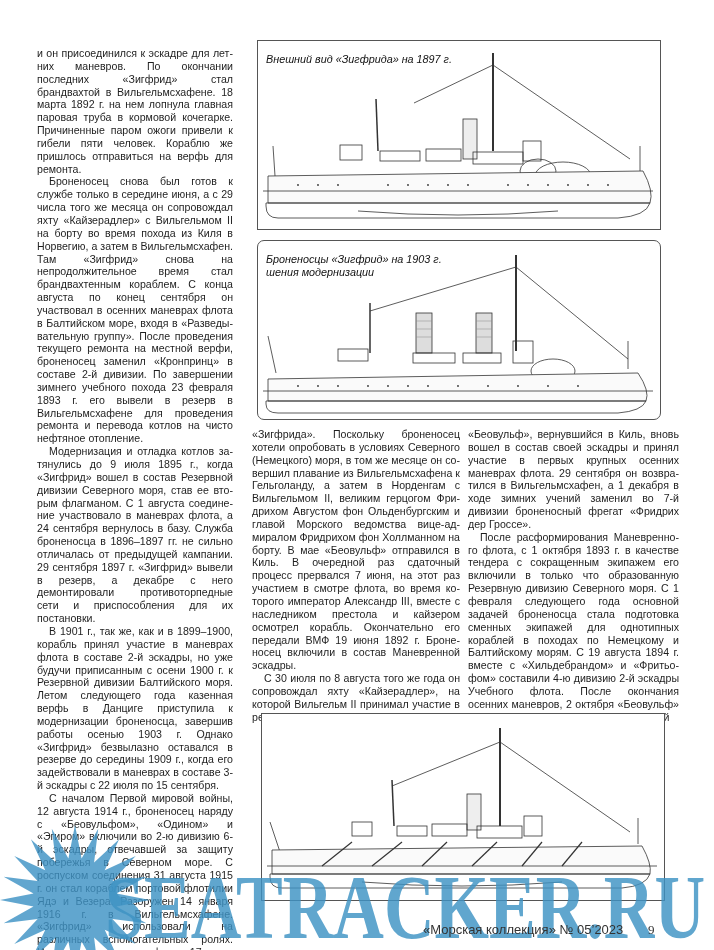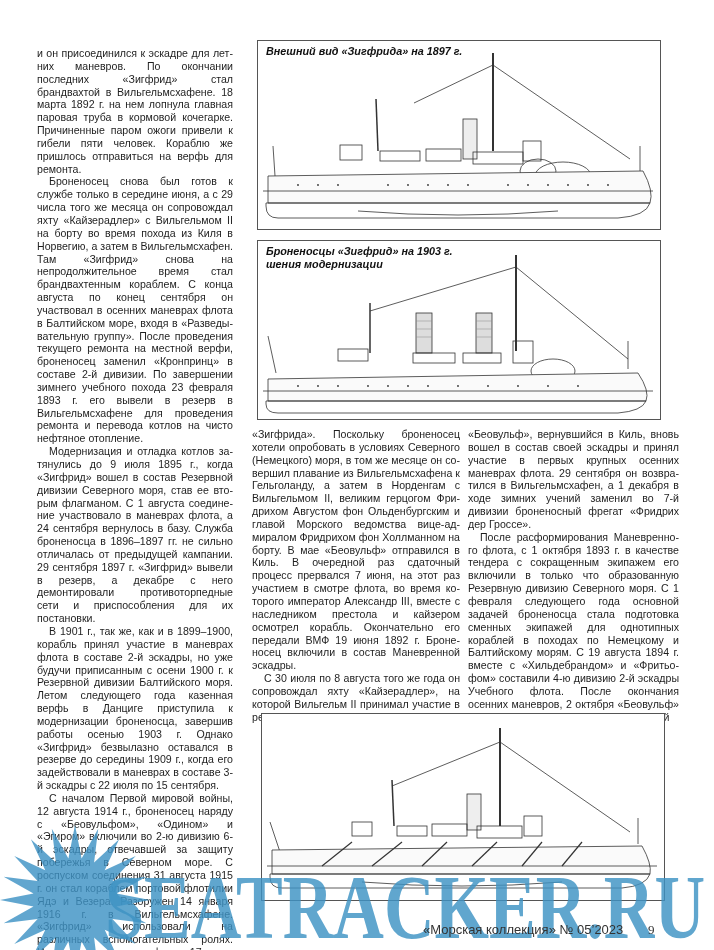--- a/index.html
+++ b/index.html
@@ -20,25 +20,25 @@
   #col2 { left: 252px; top: 428px; width: 208px; }
   #col3 { left: 468px; top: 428px; width: 211px; }
 
   .frame {
     position: absolute;
     border: 1px solid #555;
     background: #ffffff;
     overflow: hidden;
   }
   #fig1 { left: 257px; top: 40px; width: 402px; height: 188px; }
-  #fig2 { left: 257px; top: 240px; width: 402px; height: 178px; }
+  #fig2 { left: 257px; top: 240px; width: 402px; height: 178px; border-radius: 7px; }
   #fig3 { left: 261px; top: 713px; width: 402px; height: 186px; }
   .caption {
-    position: absolute; left: 8px; top: 4px;
-    font-weight: bold; font-style: italic;
+    position: absolute; left: 8px; top: 12px;
+    font-weight: normal; font-style: italic;
     font-size: 10.8px; line-height: 12.5px; color: #111;
     z-index: 2;
   }
   .frame svg { position: absolute; left: 0; top: 0; }
 
   #footer-title {
     position: absolute; left: 423px; top: 922px;
     font-family: Liberation Sans, sans-serif; font-size: 13px; color: #333;
     z-index: 6;
   }

